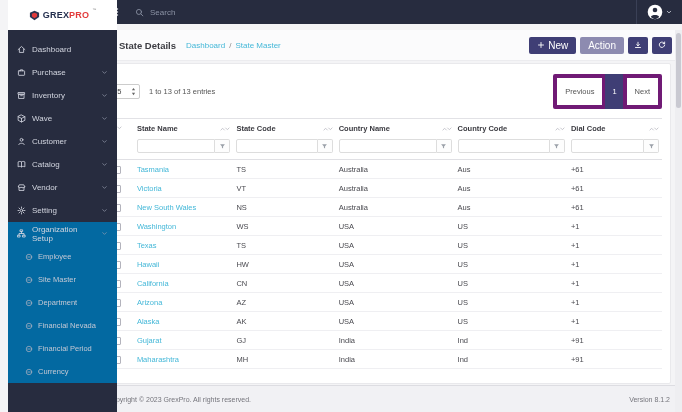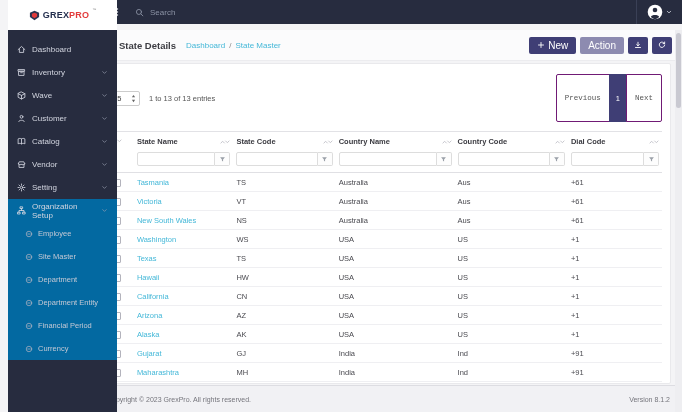--- a/index.html
+++ b/index.html
@@ -59,21 +59,21 @@
   .btn-sq{width:20px;padding:0;justify-content:center;background:var(--btn)}
 
   
   .card{position:absolute;left:100px;right:11px;top:63px;bottom:28px;background:#fff;border:1px solid #e9e9ec;border-radius:2px;padding:10px 8px;z-index:1}
   .controls{display:flex;align-items:center;margin-bottom:9px}
   .page-size{width:31px;height:15px;border:1px solid #ccc;border-radius:2px;background:#fff;display:flex;align-items:center;justify-content:space-between;padding:0 3px;font-size:7.5px;color:#444;cursor:pointer}
   .page-size .icn{color:#666}
   .page-size .icn svg{width:5px;height:9px}
   .entries{font-size:7.5px;color:#555;margin-left:9px}
   .pagination{margin-left:auto;display:flex;align-items:stretch}
-  .pg{border:1px solid #701a75;background:#fff;color:#555;font-size:7.5px;padding:19px 8px;cursor:pointer;font-family:Liberation Mono, monospace}
+  .pg{border:4px solid #701a75;background:#fff;color:#555;font-size:7.5px;padding:9px 8px;cursor:pointer;font-family:Liberation Sans, sans-serif}
   .pg-prev{border-radius:2px 0 0 2px}
   .pg-next{border-radius:0 2px 2px 0;margin-left:-1px}
   .pg-cur{background:var(--btn);border:1px solid var(--btn);color:#fff;padding:3px 6px;margin-left:-1px;font-size:7.5px;cursor:pointer}
 
   table{width:100%;border-collapse:collapse;table-layout:fixed;font-size:7.5px}
   thead tr.hrow{border-top:1px solid #e2e2e6}
   th{padding:5px 3px 4px;text-align:left;font-weight:bold;color:#3a3a40;font-size:7.5px}
   th:nth-child(1){width:4.5%}
   th:nth-child(2){width:18%}
   th:nth-child(3){width:18.5%}
@@ -116,20 +116,34 @@
     <span class="logo-tm">™</span>
   </div>
   <nav class="nav">
       <div class="nav-item">
         <span class="icn">
           <svg viewBox="0 0 16 16">
             <path d="M2 8.2 8 2.6l6 5.6M4.2 7.4V13.2h7.6V7.4"></path>
           </svg>
         </span>
         <span>Dashboard</span>
+      </div>
+      <div class="nav-item">
+        <span class="icn">
+          <svg viewBox="0 0 16 16">
+            <rect x="2.5" y="5" width="11" height="8" rx="1"></rect>
+            <path d="M6 5V3.2h4V5"></path>
+          </svg>
+        </span>
+        <span>Purchase</span>
+        <span class="icn chev">
+          <svg viewBox="0 0 16 16">
+            <path d="M4 6l4 4 4-4"></path>
+          </svg>
+        </span>
       </div>
       <div class="nav-item">
         <span class="icn">
           <svg viewBox="0 0 16 16">
             <rect x="2.5" y="2.8" width="11" height="3"></rect>
             <rect x="3.5" y="5.8" width="9" height="7.4"></rect>
             <path d="M6.5 8.4h3"></path>
           </svg>
         </span>
         <span>Inventory</span>
@@ -253,21 +267,21 @@
           </span>
           <span>Department</span>
         </div>
         <div class="sub-item">
           <span class="icn">
             <svg viewBox="0 0 16 16">
               <circle cx="8" cy="8" r="5.5"></circle>
               <path d="M5.5 8h5"></path>
             </svg>
           </span>
-          <span>Department Entity</span>
+          <span>Financial Nevada</span>
         </div>
         <div class="sub-item">
           <span class="icn">
             <svg viewBox="0 0 16 16">
               <circle cx="8" cy="8" r="5.5"></circle>
               <path d="M5.5 8h5"></path>
             </svg>
           </span>
           <span>Financial Period</span>
         </div>

